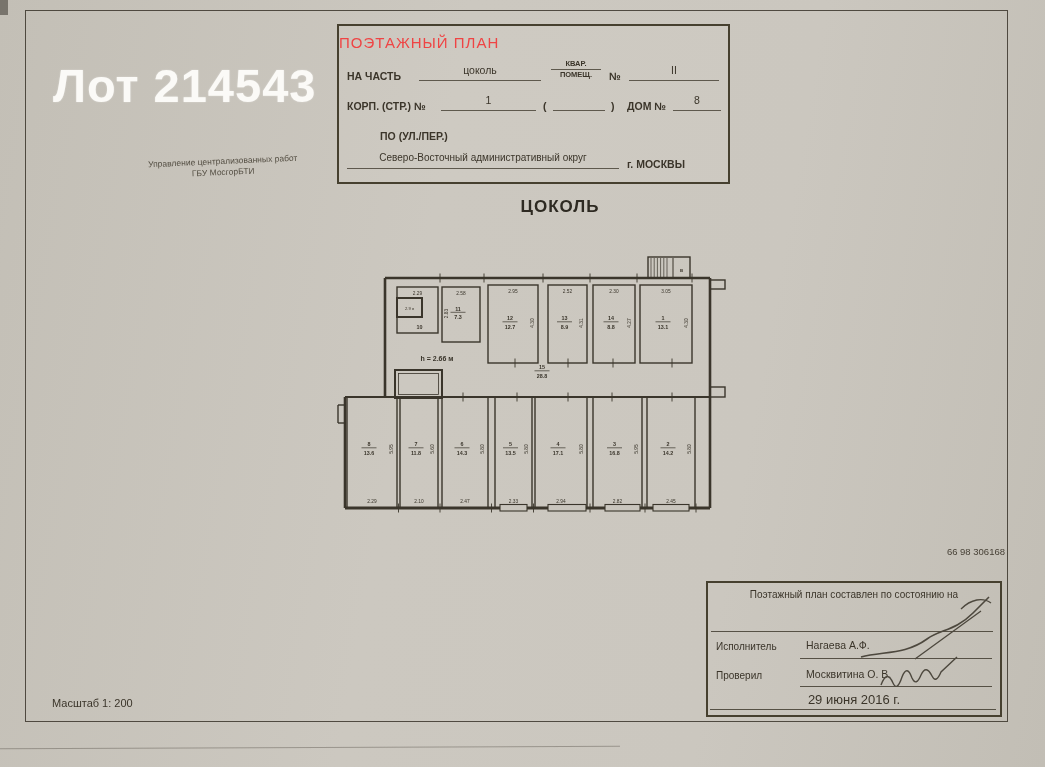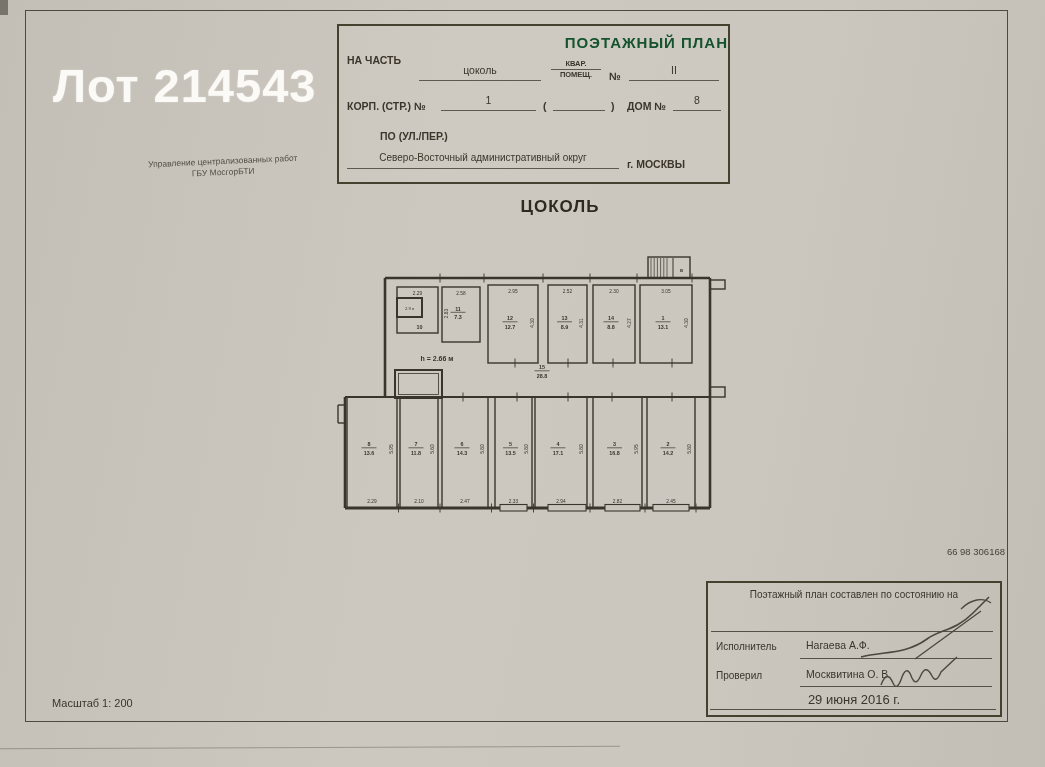--- a/index.html
+++ b/index.html
@@ -18,22 +18,22 @@
     color:#fbfaf7;letter-spacing:1px;white-space:nowrap;text-shadow:0 0 2px rgba(255,255,255,.4);margin-top:20px;
   }
   .org{
     position:absolute;left:118px;top:156px;width:210px;text-align:center;
     font-size:8.5px;color:rgba(62,56,45,.85);transform:rotate(-2.5deg);line-height:11px;
   }
   .title-block{
     position:absolute;left:337px;top:24px;width:389px;height:156px;
     border:2px solid #46402f;background:rgba(210,206,198,.25);
   }
-  .tb-title{position:absolute;top:8px;left:0;width:100%;text-align:right;
-    font-size:15px;font-weight:bold;letter-spacing:1px;color:#14532d;}
+  .tb-title{position:absolute;top:8px;left:0;width:100%;text-align:left;
+    font-size:15px;font-weight:normal;letter-spacing:1px;color:#ef4444;}
   .lbl{position:absolute;font-size:10.5px;font-weight:bold;color:#3b352a;white-space:nowrap;}
   .val{font-size:10.5px;font-weight:normal;color:#3b352a;}
   .ul{position:absolute;height:20px;line-height:20px;text-align:center;
     border-bottom:1.5px solid rgba(66,60,48,.8);font-size:10.5px;color:#3b352a;}
   .kvar-stack{position:absolute;left:212px;top:33px;width:50px;text-align:center;
     font-size:7.5px;font-weight:bold;color:#3b352a;line-height:10px;}
   .kvar-stack .top{border-bottom:1px solid rgba(66,60,48,.8);display:block;}
   .floor-title{position:absolute;left:460px;top:197px;width:200px;text-align:center;
     font-size:17px;font-weight:bold;letter-spacing:1px;color:#2e2a22;}
   .plan-wrap{position:absolute;left:335px;top:245px;width:395px;height:285px;}
@@ -60,21 +60,21 @@
 <div class="watermark">Лот 214543</div>
 
 <div class="org">
   <div>Управление централизованных работ</div>
   <div>ГБУ МосгорБТИ</div>
 </div>
 
 <div class="title-block">
   <div class="tb-title">ПОЭТАЖНЫЙ ПЛАН</div>
 
-  <div class="lbl" style="left:8px;top:28px;">НА ЧАСТЬ</div>
+  <div class="lbl" style="left:8px;top:44px;">НА ЧАСТЬ</div>
   <div class="ul val" style="left:80px;top:34px;width:122px;">цоколь</div>
   <div class="kvar-stack">
     <span class="top">КВАР.</span>
     <span>ПОМЕЩ.</span>
   </div>
   <div class="lbl" style="left:270px;top:44px;">№</div>
   <div class="ul val" style="left:290px;top:34px;width:90px;">II</div>
 
   <div class="lbl" style="left:8px;top:74px;">КОРП. (СТР.) №</div>
   <div class="ul val" style="left:102px;top:64px;width:95px;">1</div>

